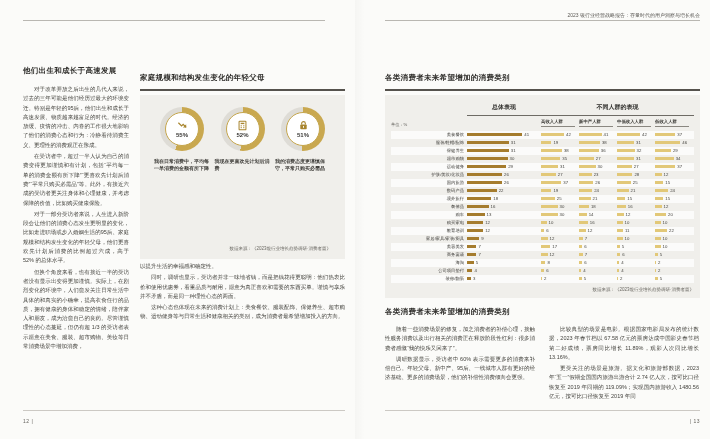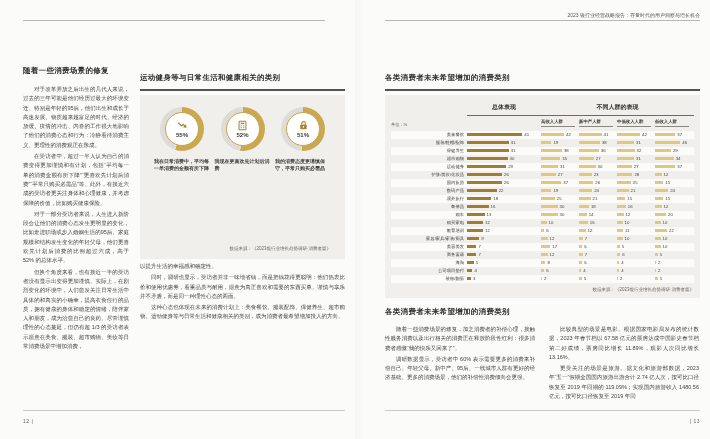--- a/index.html
+++ b/index.html
@@ -60,29 +60,29 @@
 <body>
 
 <div class="spread">
   <div class="gutter"></div>
 
   <div class="rule" style="left:23px;top:20px;width:302px;"></div>
   <div class="rule" style="left:385px;top:20px;width:315px;"></div>
   <div class="report-head">2023 银行业经营战略报告：存量时代的用户洞察与增长机会</div>
 
   <div class="col1">
-    <span class="sec-title">随着一些消费场景的修复</span>
+    <span class="sec-title">他们出生和成长于高速发展</span>
     <p class="bodytxt indent">对于改革开放之后出生的几代人来说，过去的三年可能是他们经历过最大的环境变迁。特别是年轻的95后，他们出生和成长于高速发展、物质越来越富足的时代。经济的放缓、疫情的冲击、内卷的工作很大地影响了他们的消费心态和行为：冷静看待消费主义、更理性的消费观正在形成。</p>
     <p class="bodytxt indent">在受访者中，超过一半人认为自己的消费变得更加谨慎和有计划，包括“平均每一单的消费金额有所下降”“更喜欢先计划后消费”“平常只购买必需品”等。此外，有接近六成的受访者更关注身体和心理健康，并考虑保障的价值，比如购买健康保险。</p>
     <p class="bodytxt indent">对于一部分受访者来说，人生进入新阶段会让他们的消费心态发生更明显的变化，比如走进职场或步入婚姻生活的95后、家庭规模和结构发生变化的年轻父母，他们更喜欢先计划后消费的比例超过六成，高于 52% 的总体水平。</p>
     <p class="bodytxt indent">但换个角度来看，也有接近一半的受访者没有显示出变得更加谨慎。实际上，在剧烈变化的环境中，人们愈发关注日常生活中具体的和真实的小确幸，提高衣食住行的品质，拥有健康的身体和稳定的情绪，陪伴家人和朋友，成为治愈自己的良药。尽管谨慎理性的心态蔓延，但仍有超 1/3 的受访者表示愿意在美食、服装、超市购物、美妆等日常消费场景中增加消费，</p>
   </div>
 
   <div class="col2">
-    <span class="sec-title">运动健身等与日常生活和健康相关的类别</span>
+    <span class="sec-title">家庭规模和结构发生变化的年轻父母</span>
     <div class="title-rule"></div>
     <div class="panel donut-panel">
       <div class="donut-row" id="donut-row">
           <div class="donut-cell">
             <div class="donut" style="background:conic-gradient(#c9a84f 0 55%,#dedcd6 55% 100%)">
               <div class="hole">
                 <span class="d-icon">
                   <svg viewBox="0 0 24 24">
                     <path d="M3 6l7 7 3.5-3.5L20 16" fill="none" stroke="#a8852e" stroke-width="2.6"></path>
                     <path d="M20 9.5v7h-7z" fill="#a8852e"></path>

